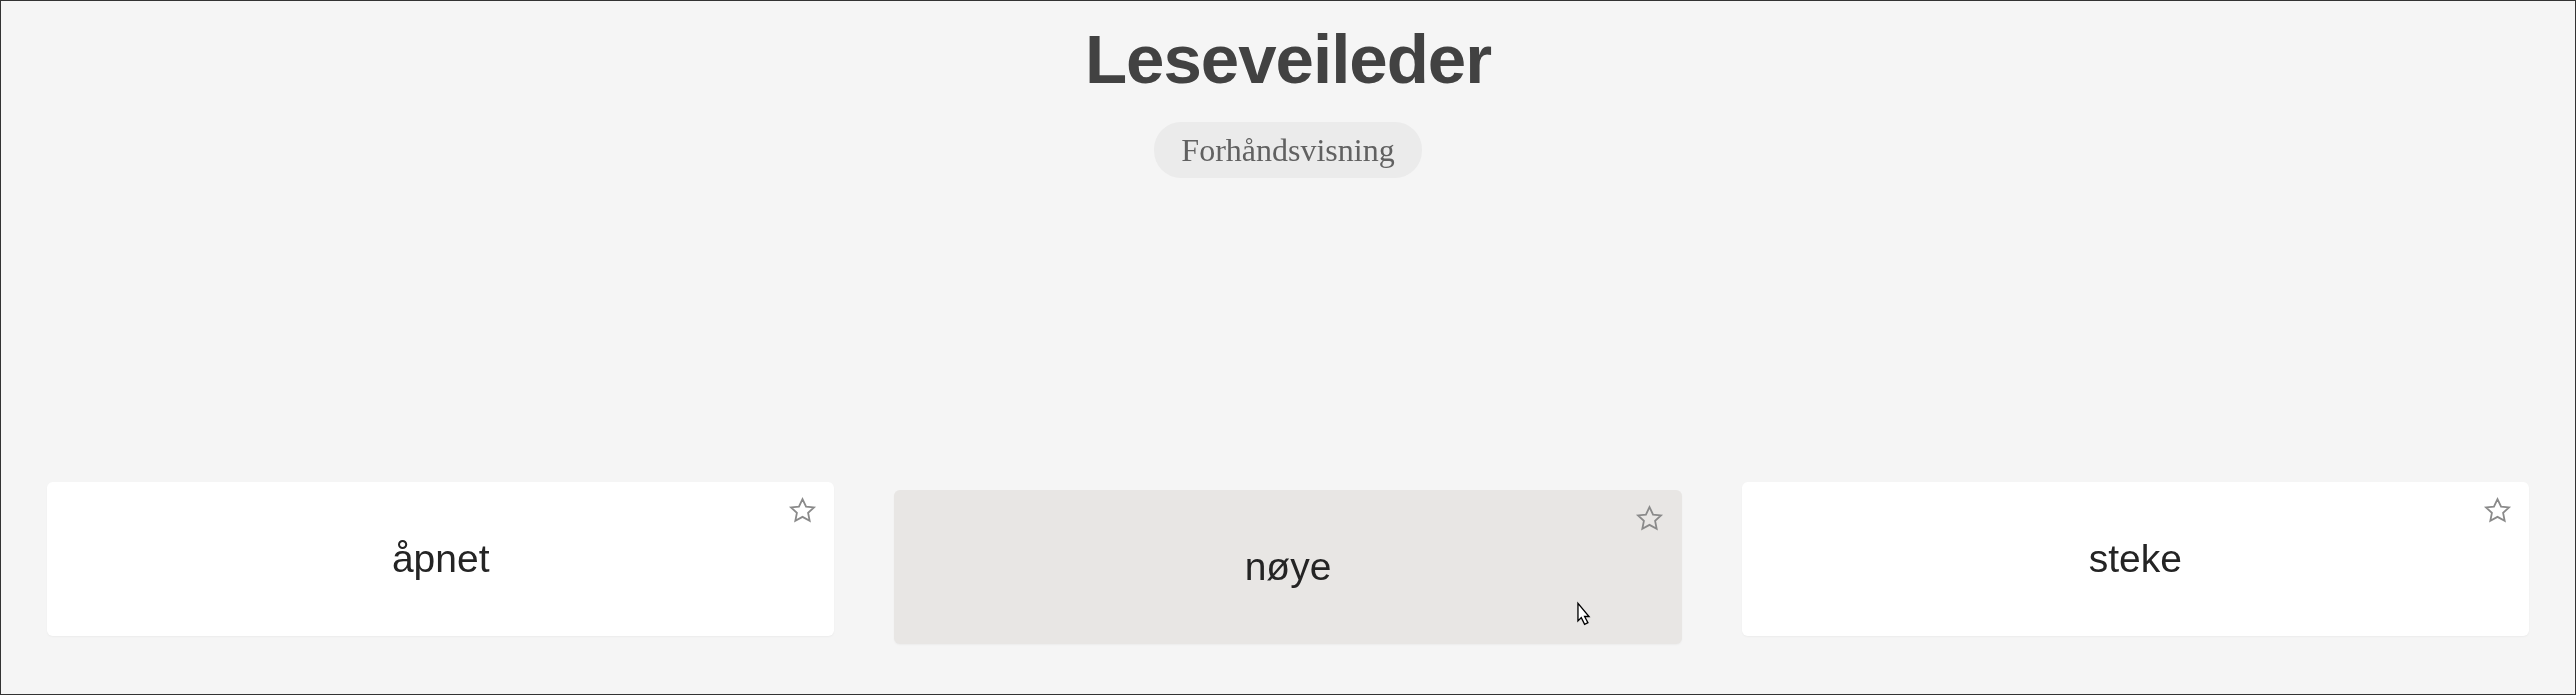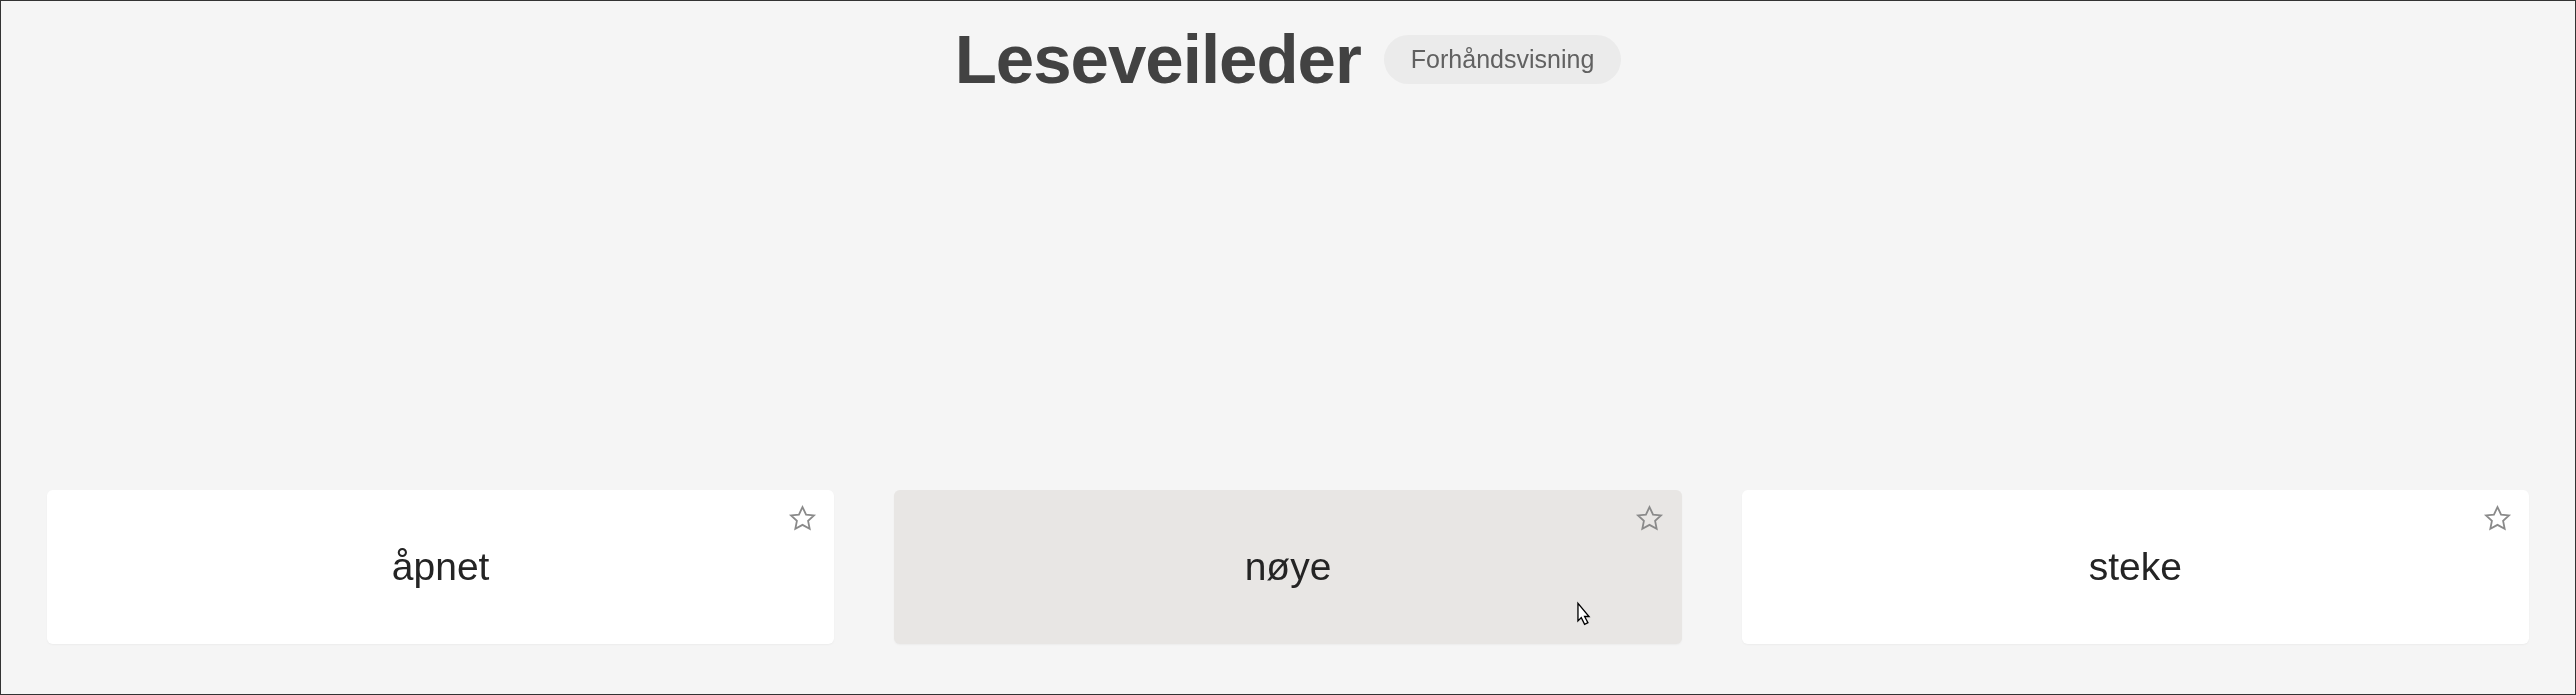--- a/index.html
+++ b/index.html
@@ -17,63 +17,66 @@
       position: relative;
       overflow: hidden;
     }
 
     .header {
       display: flex;
       align-items: center;
       justify-content: center;
       padding-top: 19px;
       gap: 23px;
+      flex-direction: column;
     }
 
     .page-title {
       font-size: 69px;
       font-weight: 700;
       color: #424242;
       letter-spacing: -1px;
     }
 
     .preview-badge {
       background: #ebebeb;
       color: #616161;
-      font-size: 25px;
+      font-size: 32px;
       padding: 9.6px 27px;
       border-radius: 27px;
       font-weight: 400;
+      font-family: Liberation Serif, serif;
     }
 
     .cards-row {
       position: absolute;
       bottom: 50px;
       left: 46px;
       right: 46px;
       display: flex;
       gap: 60px;
-      justify-content: space-between;
+      justify-content: flex-end;
     }
 
     .word-card {
       flex: 1;
       background: #ffffff;
       border-radius: 5.8px;
       height: 154px;
       position: relative;
       display: flex;
       align-items: center;
       justify-content: center;
       box-shadow: 0 1px 1.9px rgba(0,0,0,0.04);
       cursor: pointer;
     }
 
     .word-card.hovered {
       background: #e8e6e4;
+      margin-top: 8px;
     }
 
     .word-text {
       font-size: 39px;
       font-weight: 500;
       color: #242424;
     }
 
     .star-icon {
       position: absolute;

